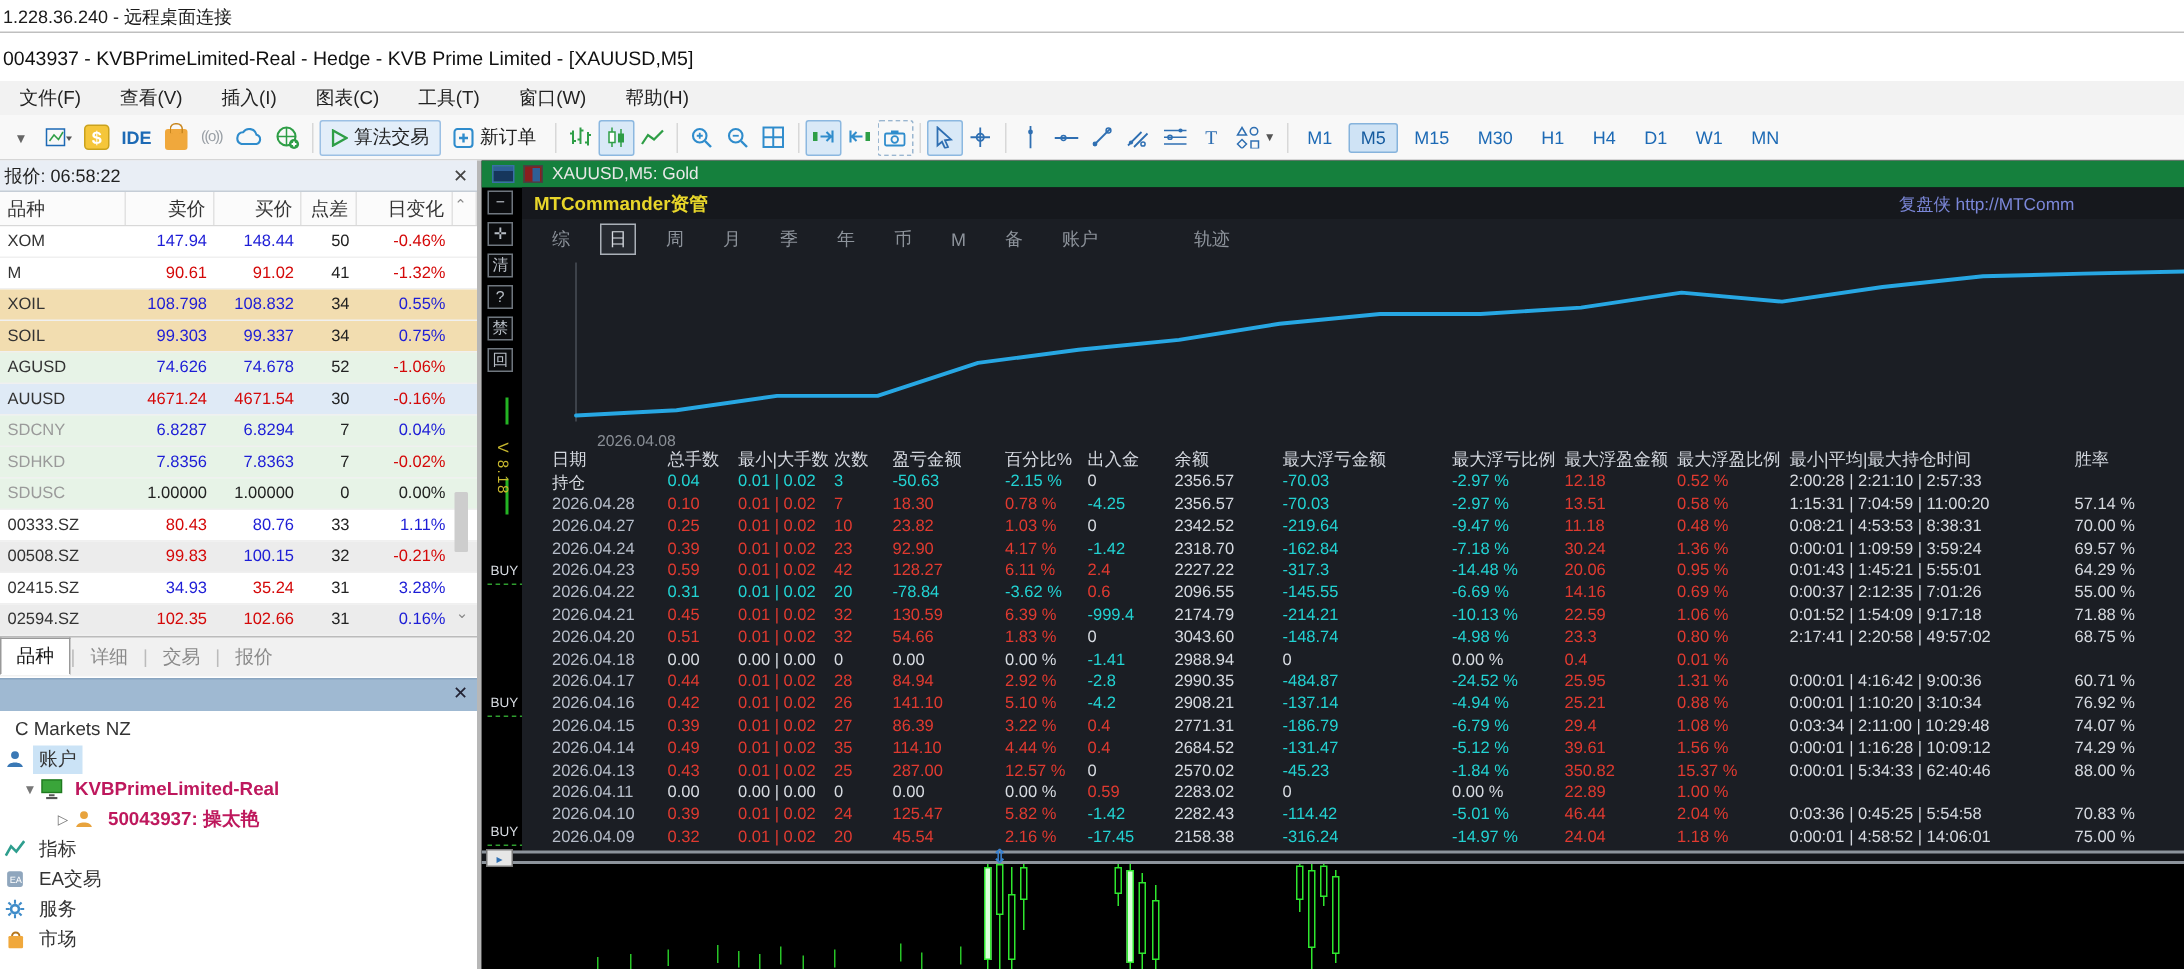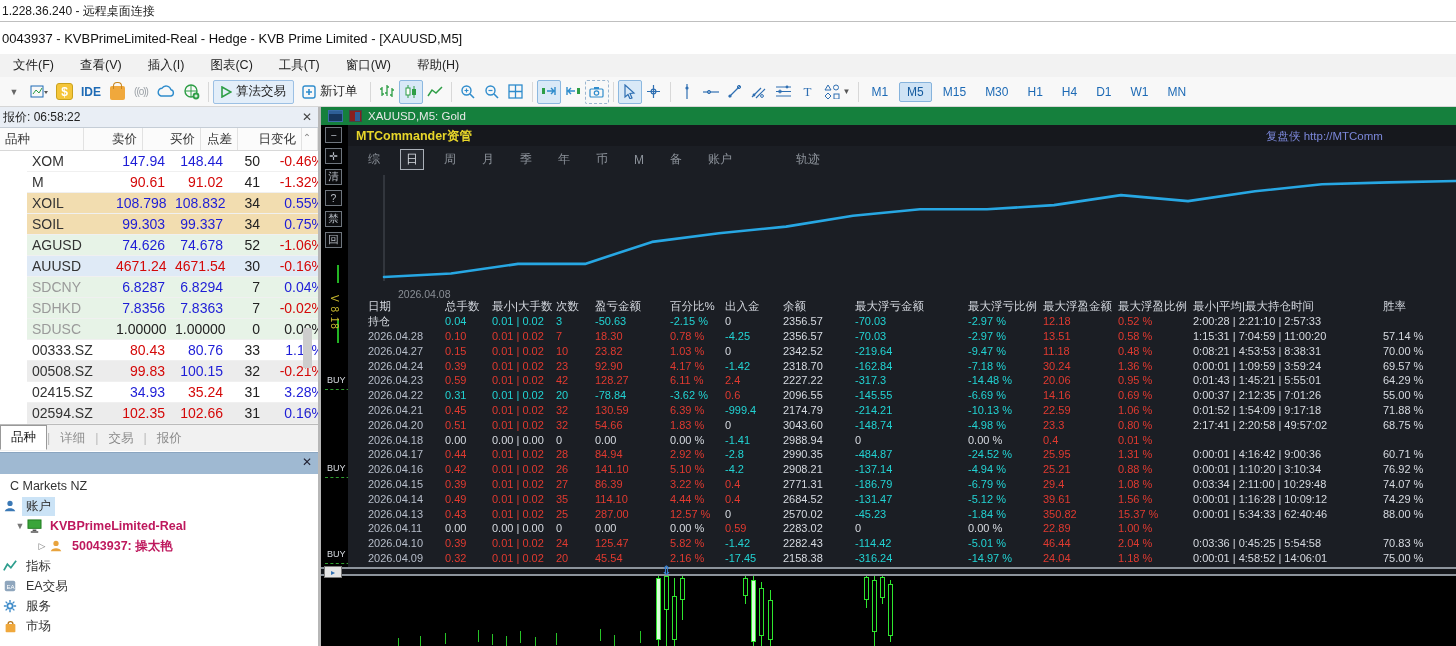--- a/index.html
+++ b/index.html
@@ -38,21 +38,21 @@
   
   #mw-titlebar { left:0; top:107px; width:318px; height:21px; background:#e9eef5; border-bottom:1px solid #c5cdd6;
     font-size:12px; color:#222; line-height:21px; padding-left:3px; }
   #mw-close { left:299px; top:109px; width:16px; height:16px; font-size:12px; color:#444; text-align:center; line-height:16px; }
   #mw-header { left:0; top:128px; width:318px; height:23px; background:#fbfbfb; border-bottom:1px solid #d8d8d8;
     display:grid; grid-template-columns:84px 59px 58px 37px 64px 16px; align-items:center; font-size:12.5px; color:#333; }
   .mwh { padding:0 5px; border-right:1px solid #e2e2e2; height:100%; display:flex; align-items:center; }
   .mwh.num { justify-content:flex-end; }
   #mw-rows { left:0; top:151px; width:318px; height:273px; overflow:hidden; background:#fff; }
   .mw-row { display:grid; grid-template-columns:84px 59px 58px 37px 64px 16px; height:21px; align-items:center;
-    font-size:14px; border-bottom:1px solid #f0f0f0;margin-left:27px; }
+    font-size:11px; border-bottom:1px solid #f0f0f0; }
   .mw-cell { padding:0 5px; white-space:nowrap; overflow:hidden; }
   .mw-num { text-align:right; }
   .q-b { color:#1d1dd6; } .q-r { color:#d40808; } .q-k { color:#222; }
   .bg-w{background:#fff;} .bg-o{background:#f2ddb0;} .bg-g{background:#e7f3e7;} .bg-bl{background:#dfeaf6;} .bg-gr{background:#ececec;}
   .sym { color:#333; } .sym-grey { color:#9a9a9a; }
   #mw-scroll-up { left:300px; top:132px; width:14px; height:14px; color:#888; font-size:10px; text-align:center; }
   #mw-scroll-thumb { left:303px; top:328px; width:9px; height:40px; background:#cdcdcd; border-radius:1px; }
   #mw-scroll-down { left:301px; top:404px; width:14px; height:14px; color:#888; font-size:10px; text-align:center; }
   #mw-tabs { left:0; top:424px; width:318px; height:27px; background:#f1f1f1; border-top:1px solid #bbb;
     display:flex; align-items:center; font-size:12.5px; color:#8a8a8a; }
@@ -617,21 +617,21 @@
             <div class="st-cell t-w">2356.57</div>
             <div class="st-cell t-c">-70.03</div>
             <div class="st-cell t-c">-2.97 %</div>
             <div class="st-cell t-r">13.51</div>
             <div class="st-cell t-r">0.58 %</div>
             <div class="st-cell t-w">1:15:31 | 7:04:59 | 11:00:20</div>
             <div class="st-cell t-w">57.14 %</div>
           </div>
           <div class="st-row">
             <div class="st-cell t-d">2026.04.27</div>
-            <div class="st-cell t-r">0.15</div>
+            <div class="st-cell t-r">0.25</div>
             <div class="st-cell t-r">0.01 | 0.02</div>
             <div class="st-cell t-r">10</div>
             <div class="st-cell t-r">23.82</div>
             <div class="st-cell t-r">1.03 %</div>
             <div class="st-cell t-w">0</div>
             <div class="st-cell t-w">2342.52</div>
             <div class="st-cell t-c">-219.64</div>
             <div class="st-cell t-c">-9.47 %</div>
             <div class="st-cell t-r">11.18</div>
             <div class="st-cell t-r">0.48 %</div>

